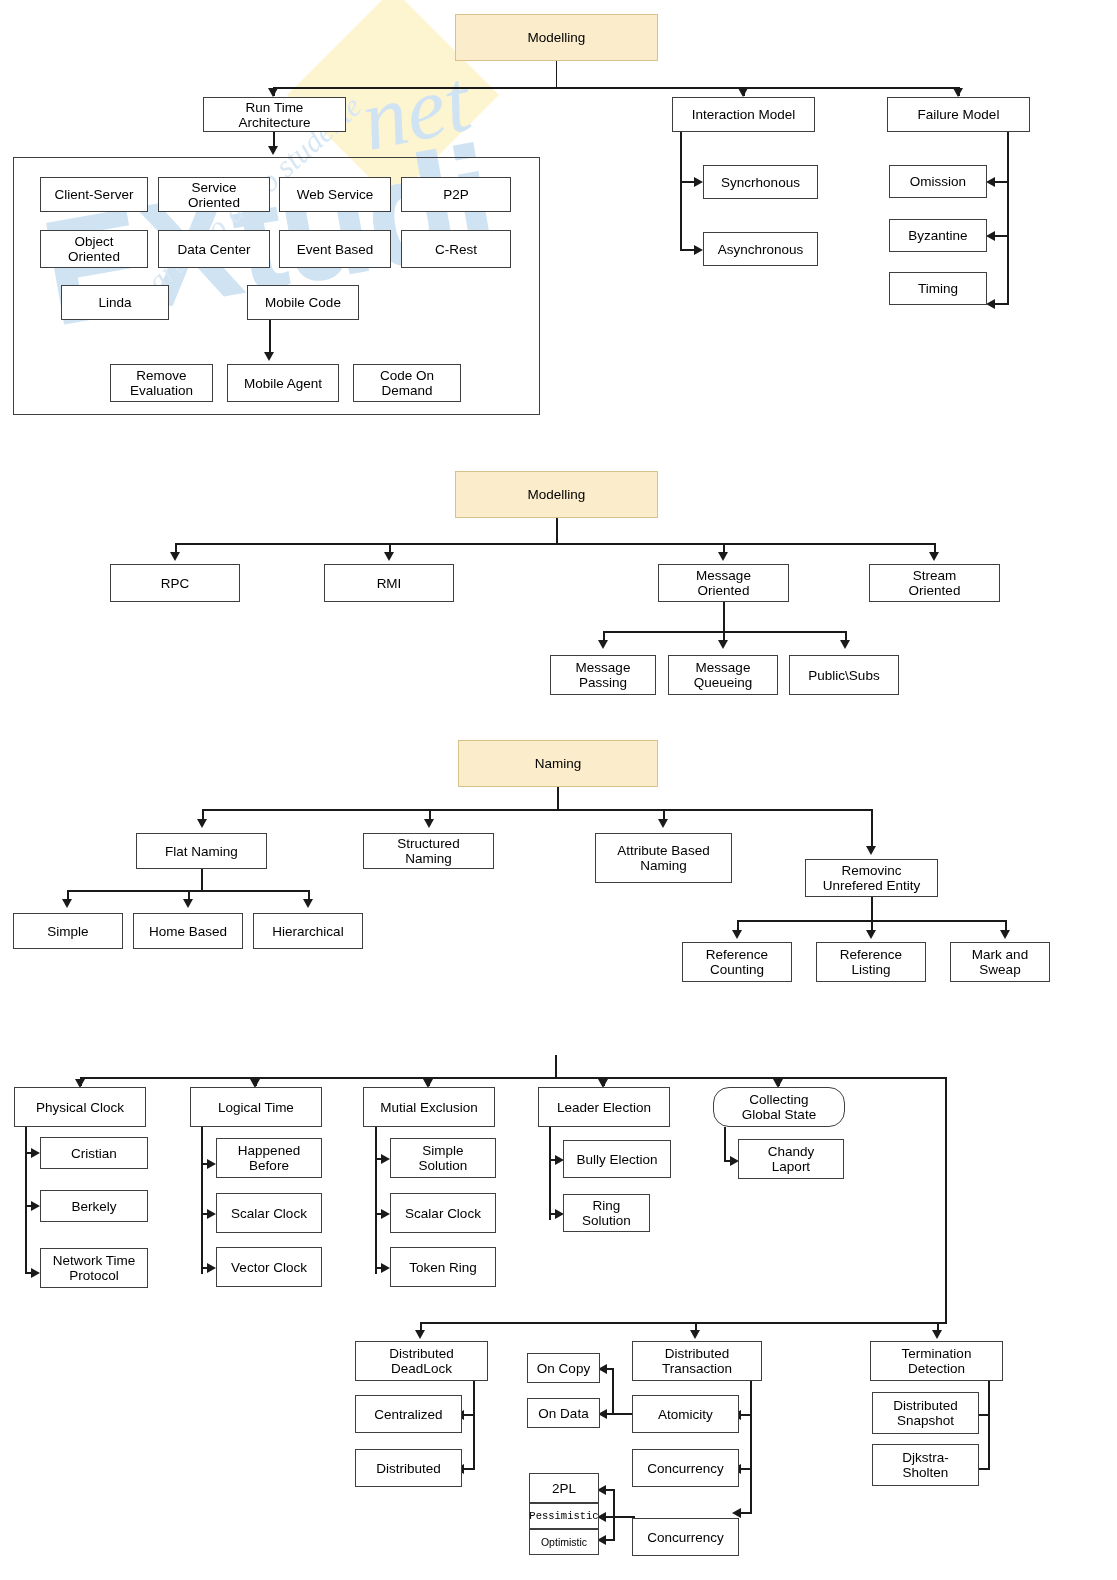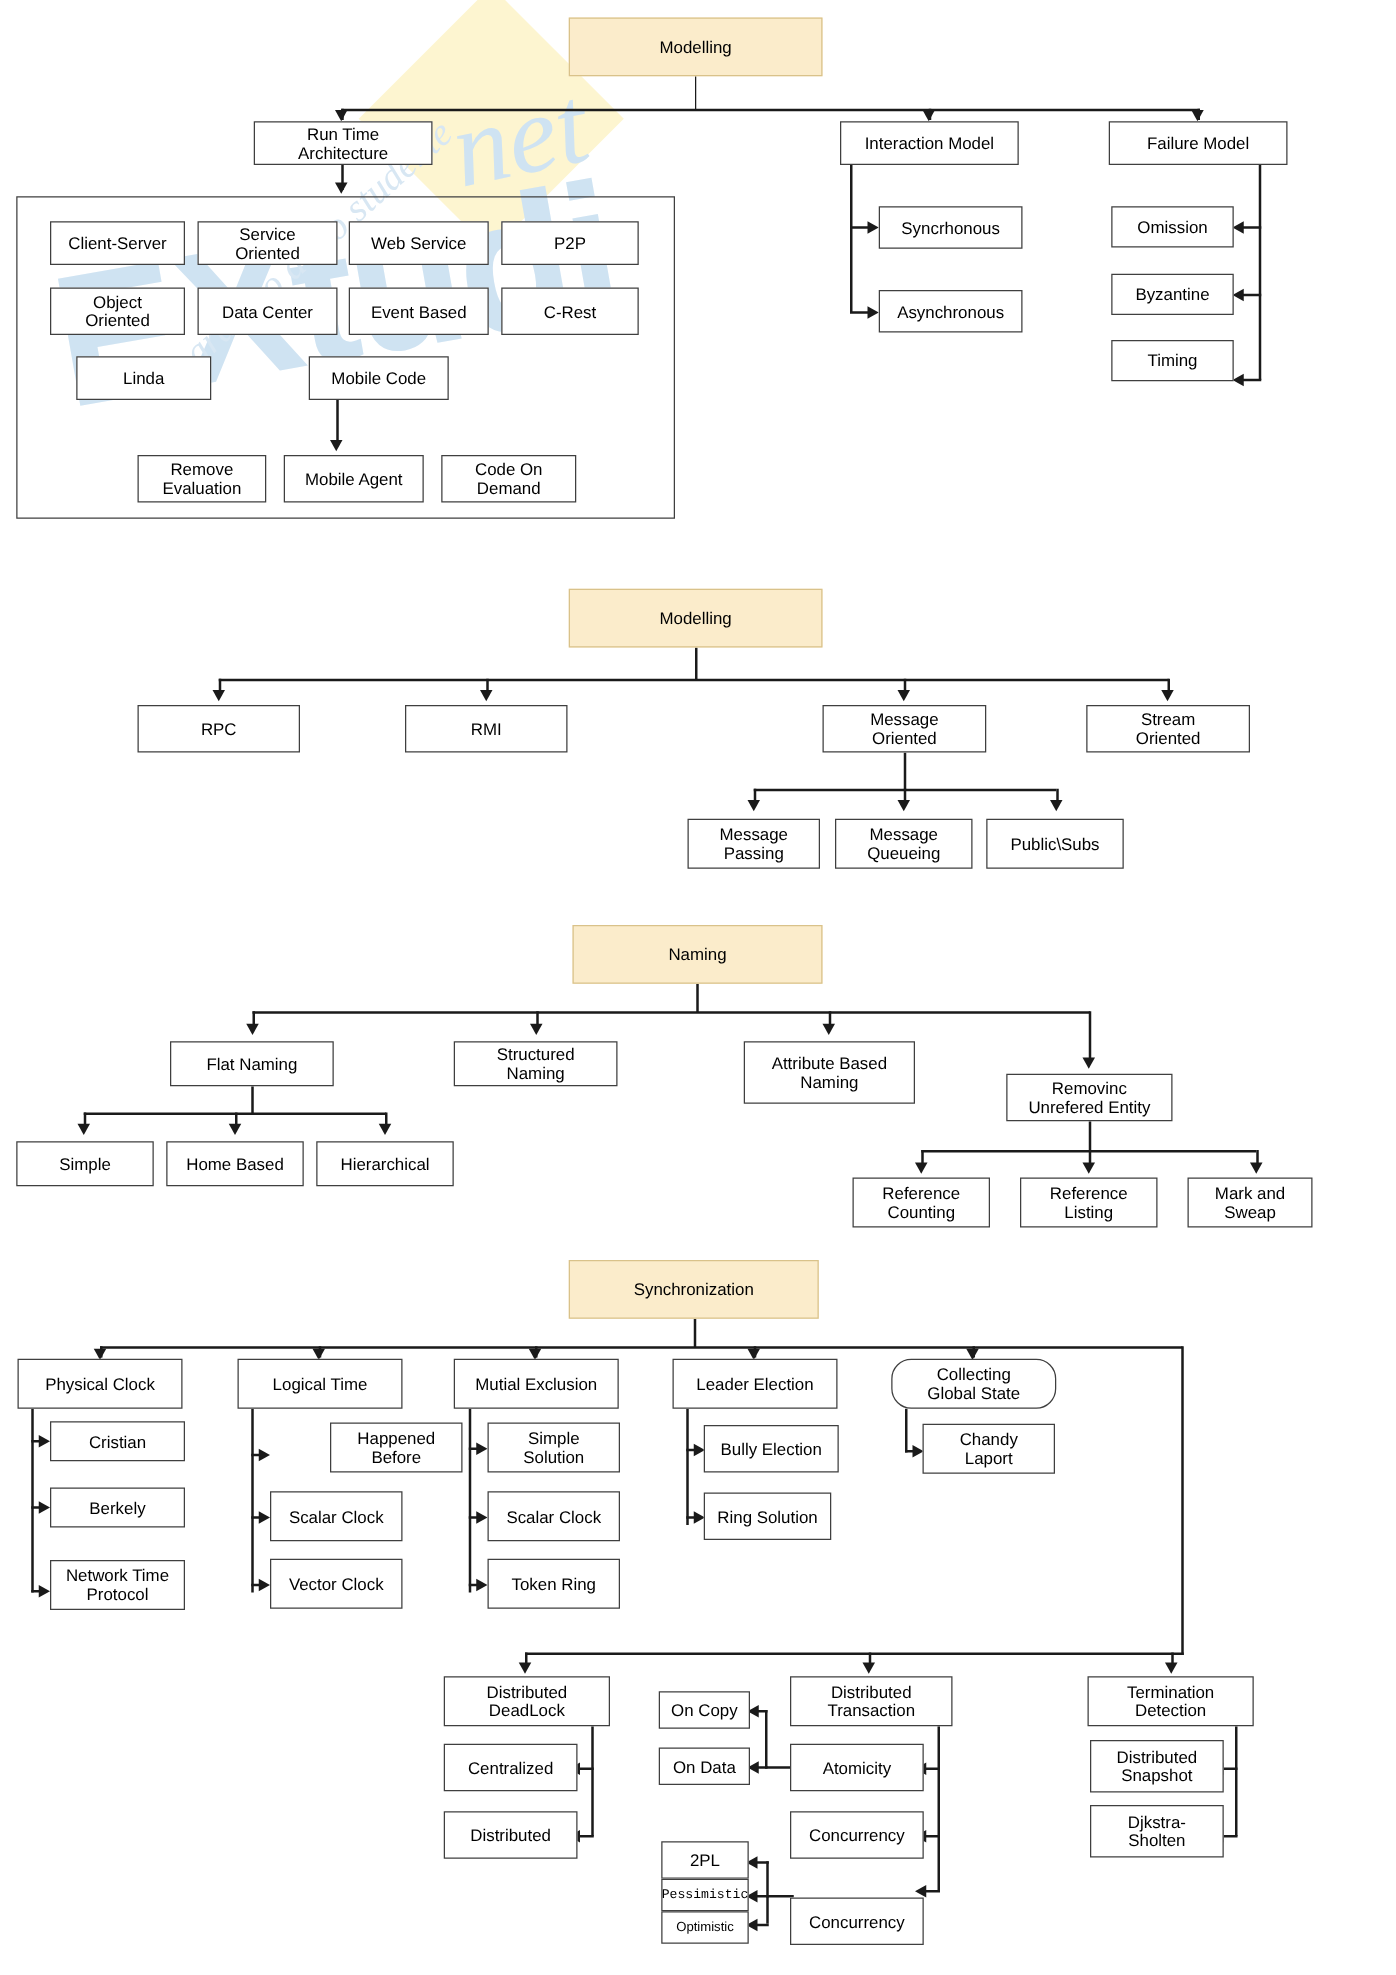--- a/index.html
+++ b/index.html
@@ -186,21 +186,20 @@
   <div class="ln v" style="left:1005px;top:920px;height:14px;"></div>
   <div class="arw down" style="left:1000px;top:930px;"></div>
 
   <div class="node" style="left:682px;top:942px;width:110px;height:40px;white-space:pre-line;">Reference
 Counting</div>
   <div class="node" style="left:816px;top:942px;width:110px;height:40px;white-space:pre-line;">Reference
 Listing</div>
   <div class="node" style="left:950px;top:942px;width:100px;height:40px;white-space:pre-line;">Mark and
 Sweap</div>
 
-  <div class="node head" style="left:455px;top:1008px;width:200px;height:47px;">Synchronization</div>
 
   <div class="ln v" style="left:555px;top:1055px;height:23px;"></div>
   <div class="ln h" style="left:80px;top:1077px;width:866px;"></div>
   <div class="ln v" style="left:80px;top:1077px;height:9px;"></div>
   <div class="arw down" style="left:75px;top:1079px;"></div>
   <div class="ln v" style="left:255px;top:1077px;height:9px;"></div>
   <div class="arw down" style="left:250px;top:1079px;"></div>
   <div class="ln v" style="left:428px;top:1077px;height:9px;"></div>
   <div class="arw down" style="left:423px;top:1079px;"></div>
   <div class="ln v" style="left:603px;top:1077px;height:9px;"></div>
@@ -231,21 +230,21 @@
 Protocol</div>
 
   <div class="ln v" style="left:201px;top:1127px;height:147px;"></div>
   <div class="ln h" style="left:201px;top:1163px;width:12px;"></div>
   <div class="arw right" style="left:207px;top:1159px;"></div>
   <div class="ln h" style="left:201px;top:1213px;width:12px;"></div>
   <div class="arw right" style="left:207px;top:1209px;"></div>
   <div class="ln h" style="left:201px;top:1267px;width:12px;"></div>
   <div class="arw right" style="left:207px;top:1263px;"></div>
 
-  <div class="node" style="left:216px;top:1138px;width:106px;height:40px;white-space:pre-line;margin-left:48px;">Happened
+  <div class="node" style="left:216px;top:1138px;width:106px;height:40px;white-space:pre-line;">Happened
 Before</div>
   <div class="node" style="left:216px;top:1193px;width:106px;height:40px;">Scalar Clock</div>
   <div class="node" style="left:216px;top:1247px;width:106px;height:40px;">Vector Clock</div>
 
   <div class="ln v" style="left:375px;top:1127px;height:147px;"></div>
   <div class="ln h" style="left:375px;top:1158px;width:12px;"></div>
   <div class="arw right" style="left:381px;top:1154px;"></div>
   <div class="ln h" style="left:375px;top:1213px;width:12px;"></div>
   <div class="arw right" style="left:381px;top:1209px;"></div>
   <div class="ln h" style="left:375px;top:1267px;width:12px;"></div>
@@ -256,21 +255,21 @@
   <div class="node" style="left:390px;top:1193px;width:106px;height:40px;">Scalar Clock</div>
   <div class="node" style="left:390px;top:1247px;width:106px;height:40px;">Token Ring</div>
 
   <div class="ln v" style="left:549px;top:1127px;height:93px;"></div>
   <div class="ln h" style="left:549px;top:1159px;width:12px;"></div>
   <div class="arw right" style="left:555px;top:1155px;"></div>
   <div class="ln h" style="left:549px;top:1213px;width:12px;"></div>
   <div class="arw right" style="left:555px;top:1209px;"></div>
 
   <div class="node" style="left:563px;top:1140px;width:108px;height:38px;">Bully Election</div>
-  <div class="node" style="left:563px;top:1194px;width:102px;height:38px;">Ring Solution</div>
+  <div class="node" style="left:563px;top:1194px;width:87px;height:38px;">Ring Solution</div>
 
   <div class="ln v" style="left:724px;top:1127px;height:35px;"></div>
   <div class="ln h" style="left:724px;top:1160px;width:12px;"></div>
   <div class="arw right" style="left:730px;top:1156px;"></div>
 
   <div class="node" style="left:738px;top:1139px;width:106px;height:40px;white-space:pre-line;">Chandy
 Laport</div>
 
   <div class="ln h" style="left:420px;top:1322px;width:527px;"></div>
   <div class="ln v" style="left:420px;top:1322px;height:12px;"></div>

